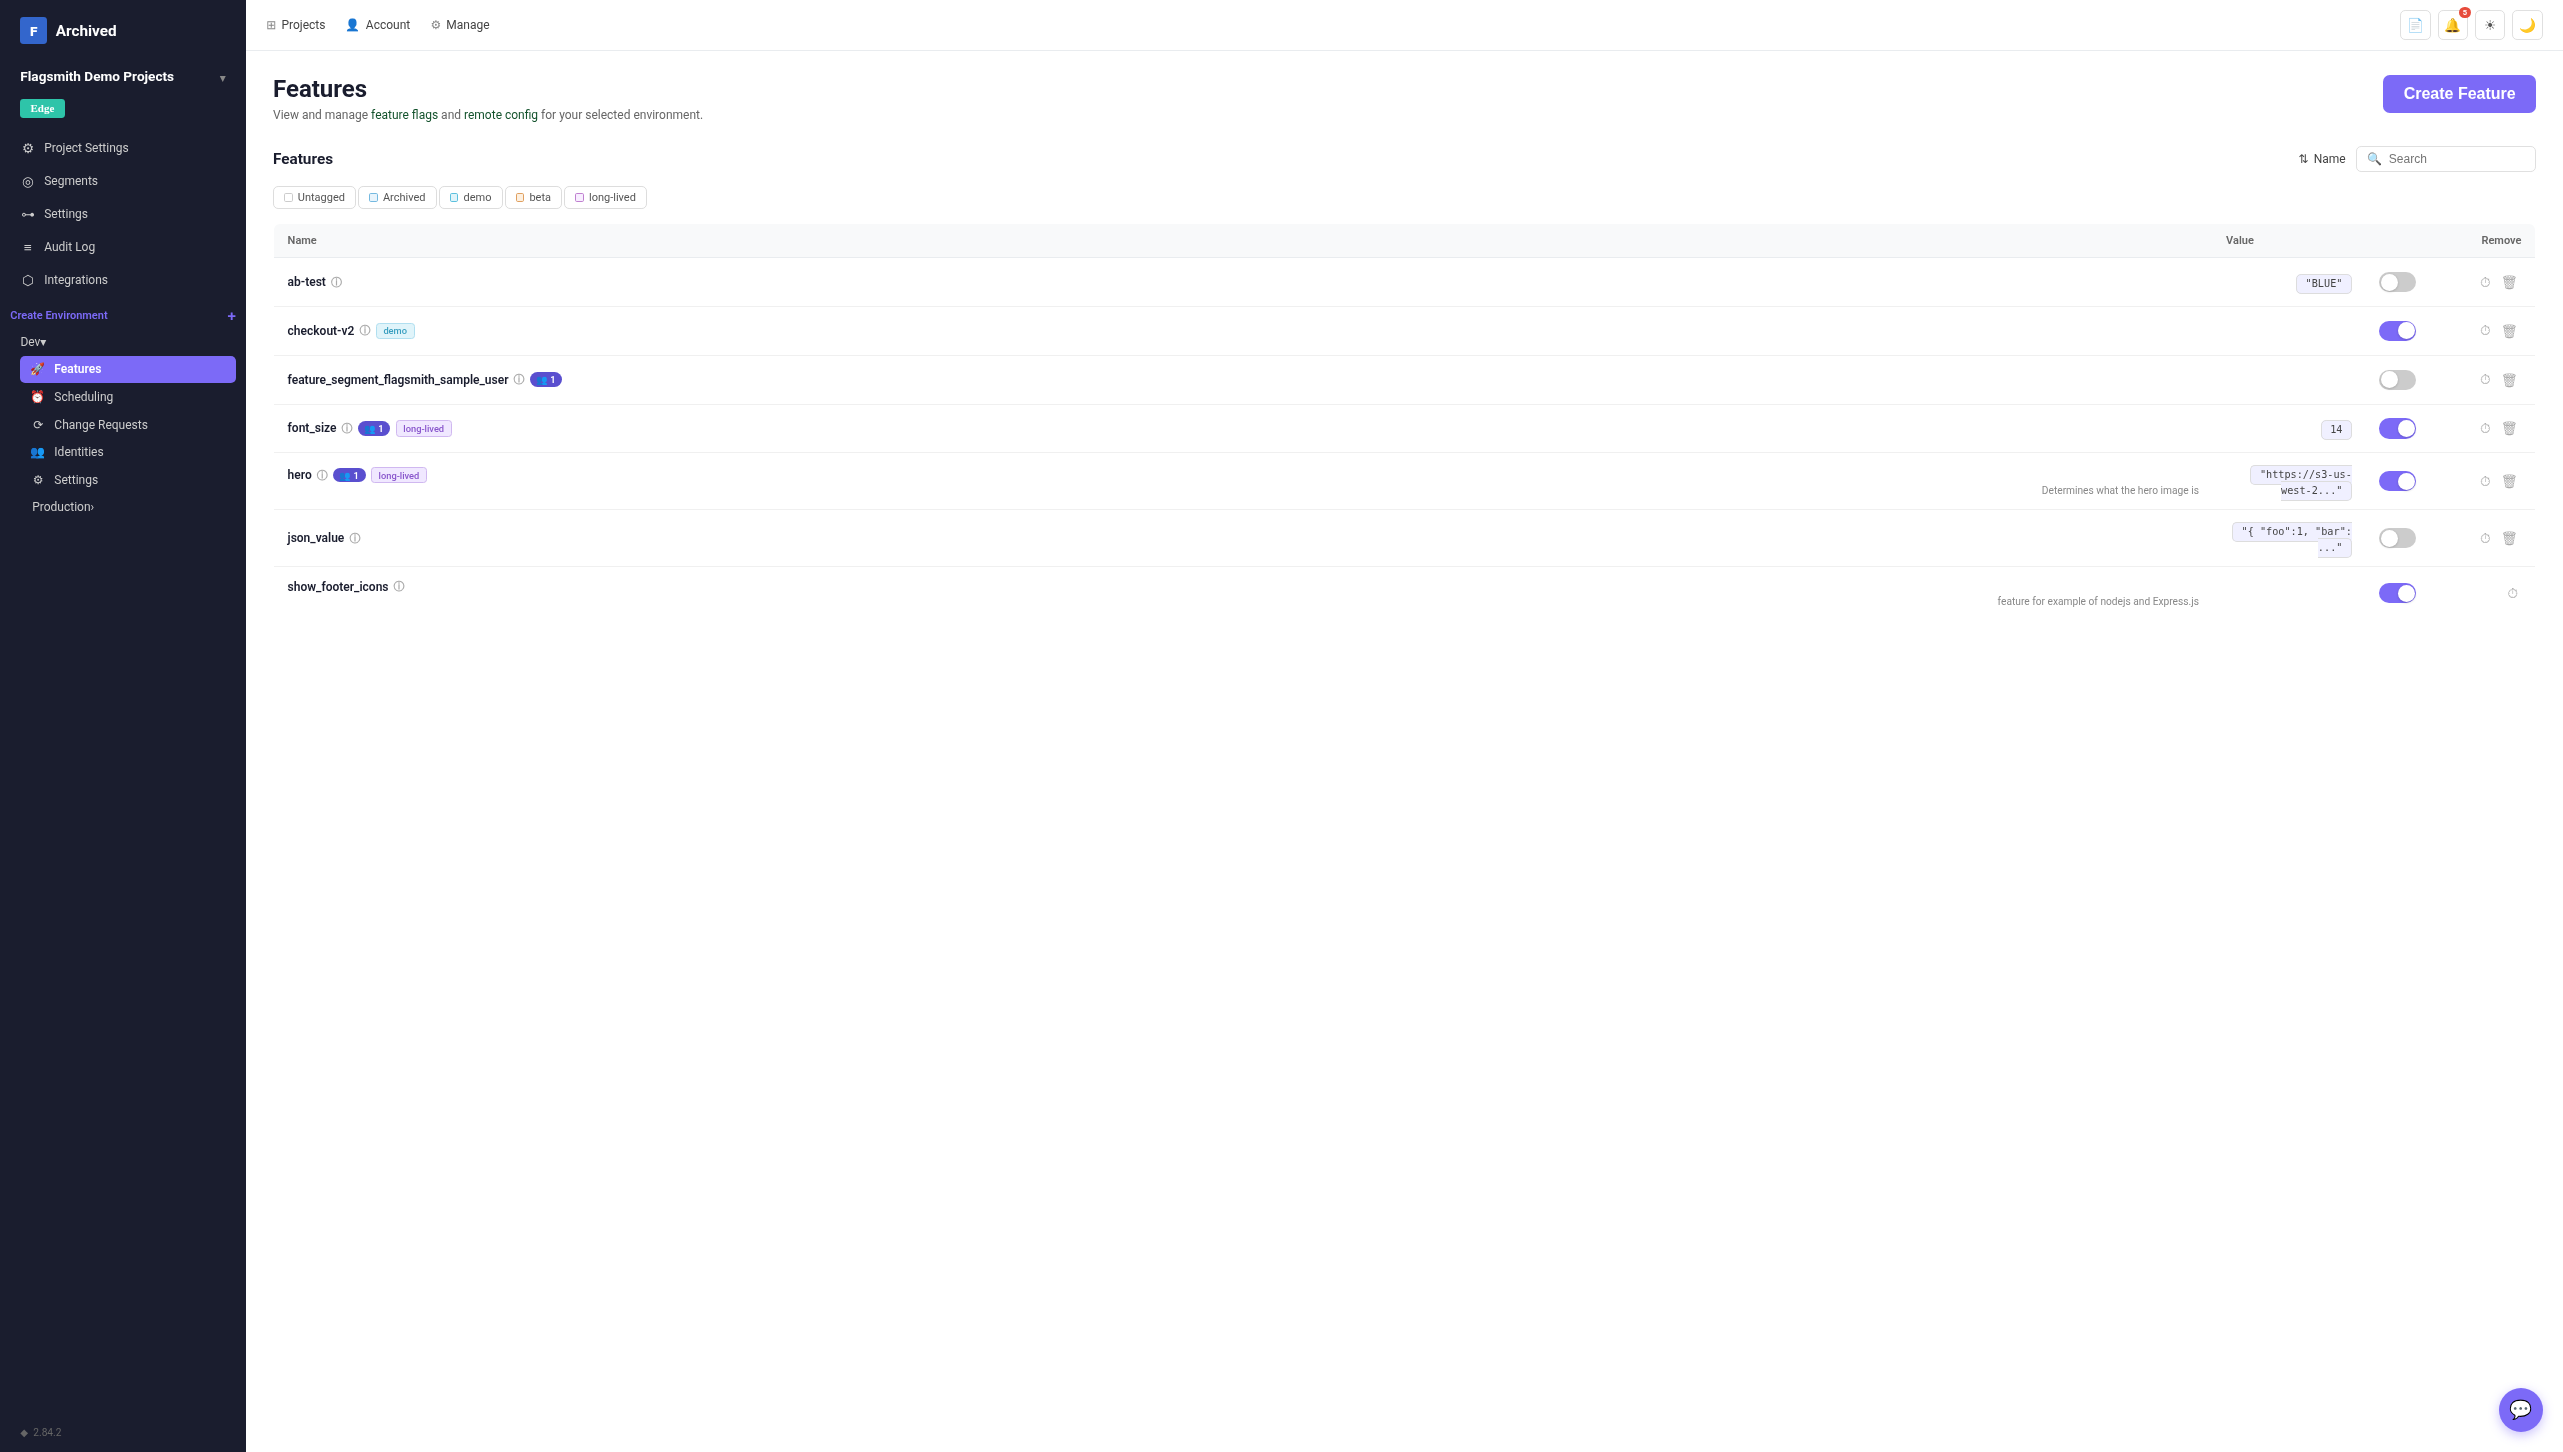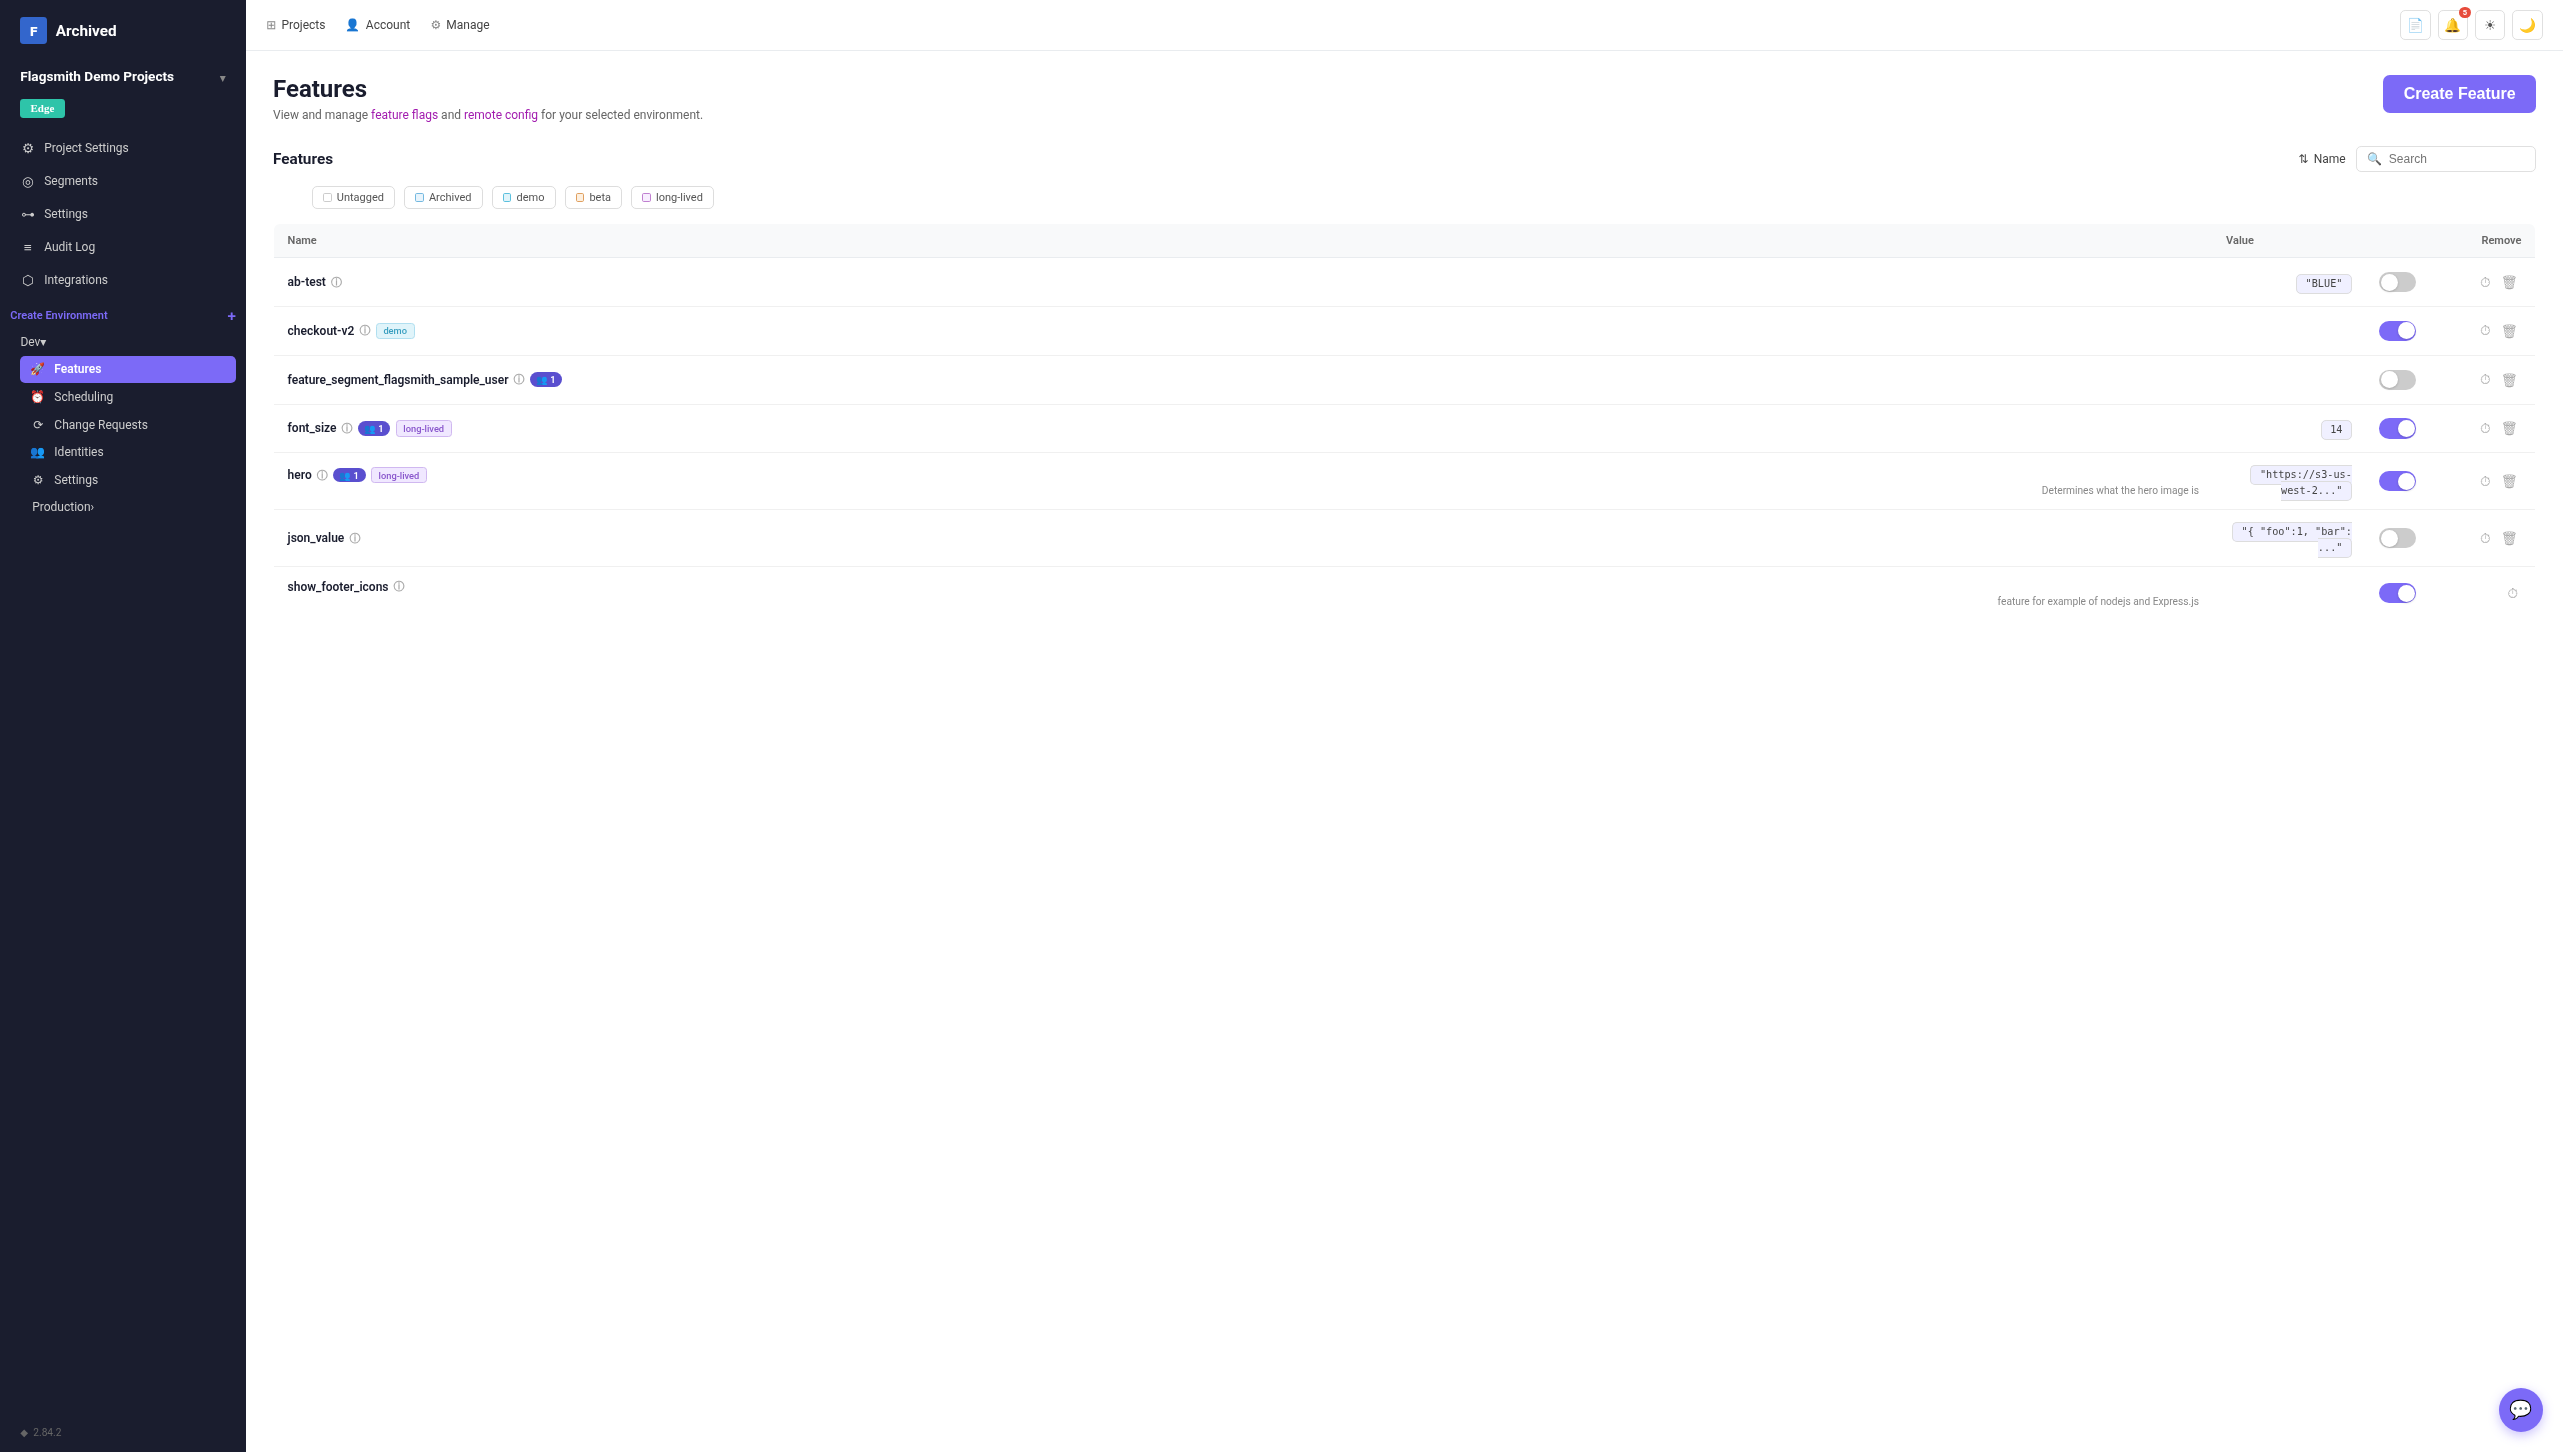--- a/index.html
+++ b/index.html
@@ -202,21 +202,21 @@
     .page-title {
       font-size: 24px;
       font-weight: 700;
       color: #1a1d2e;
       margin-bottom: 5.1px;
     }
     .page-subtitle {
       font-size: 12px;
       color: #666;
     }
-    .page-subtitle a { color: #a21caf; text-decoration: none; text-align: center; }
+    .page-subtitle a { color: #14532d; text-decoration: none; text-align: center; }
     .btn-primary {
       background: #7c6af7;
       color: white;
       border: none;
       border-radius: 6.8px;
       padding: 10.2px 20.3px;
       font-size: 16px;
       font-weight: 600;
       cursor: pointer;
       white-space: nowrap;
@@ -261,24 +261,23 @@
       outline: none;
       font-size: 12px;
       color: #333;
       width: 136px;
     }
     .search-icon { color: #aaa; font-size: 12px; }
 
     
     .filter-tags {
       display: flex;
-      gap: 9px;
+      gap: 2px;
       margin-bottom: 13.6px;
       flex-wrap: wrap;
-      margin-left: 39px;
     }
     .filter-tag {
       display: flex;
       align-items: center;
       gap: 5.1px;
       padding: 4.2px 10.2px;
       border-radius: 5.1px;
       border: 0.8px solid #ddd;
       font-size: 11px;
       cursor: pointer;

